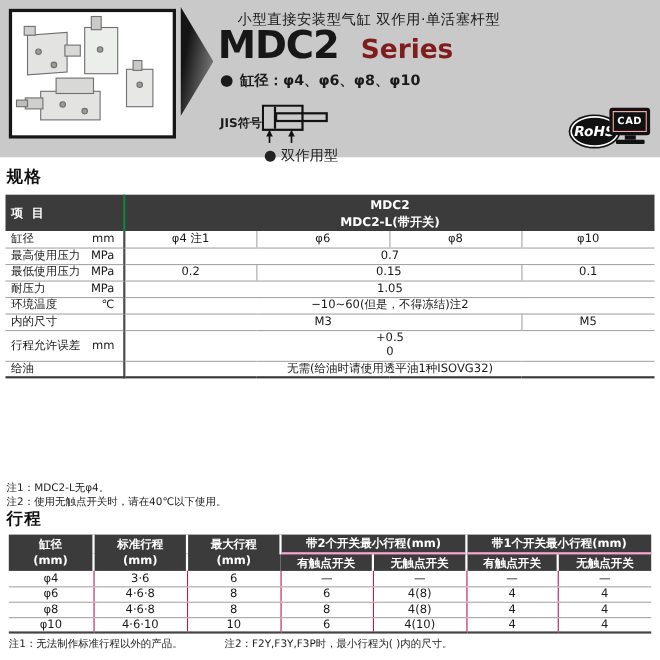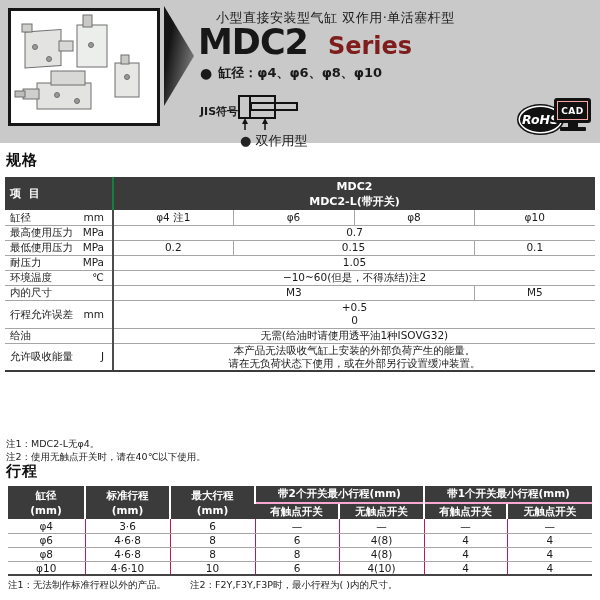--- a/index.html
+++ b/index.html
@@ -59,21 +59,21 @@
   .stroke { position:absolute; left:8px; top:486px; width:584px; font-size:10.5px; }
   .stroke thead th { background:#3b3b3b; color:#fff; font-weight:bold; font-size:10.5px; }
   .stroke thead .r1 th { height:17px; }
   .stroke thead .r2 th { height:16px; border-top:2px solid #f9a8d4; }
   .stroke thead th + th { border-left:2px solid #fff; }
   .stroke thead th.span2 div { line-height:15px; }
   .stroke tbody td { height:14px; text-align:center; border-bottom:1px solid #a6a6a6; border-left:1px solid #be185d; }
   .stroke tbody td:first-child { border-left:none; }
   .stroke tbody tr:last-child td { border-bottom:2px solid #444; }
 
-  .stroke-notes { position:absolute; left:8px; top:579px; font-size:9.5px; color:#222; display:flex; gap:24px; }
+  .stroke-notes { position:absolute; left:8px; top:579px; font-size:9.5px; color:#222; display:flex; gap:38px; }
 </style>
 </head>
 <body>
 
 <div class="page">
 
   <div class="band">
 
     <div class="photo-box">
       <svg width="146" height="112" viewBox="0 0 146 112">
@@ -230,32 +230,20 @@
         </td>
       </tr>
       <tr>
         <td class="label-cell">
             <div class="lc">
               <span>给油</span>
               <span></span>
             </div>
           </td>
         <td colspan="4">无需(给油时请使用透平油1种ISOVG32)</td>
-      </tr>
-      <tr class="twol">
-        <td class="label-cell">
-            <div class="lc">
-              <span>允许吸收能量</span>
-              <span>J</span>
-            </div>
-          </td>
-        <td colspan="4">
-          <div>本产品无法吸收气缸上安装的外部负荷产生的能量。</div>
-            <div>请在无负荷状态下使用，或在外部另行设置缓冲装置。</div>
-        </td>
       </tr>
     </tbody>
   </table>
 
   <div class="spec-notes">
     <div>注1：MDC2-L无φ4。</div>
     <div>注2：使用无触点开关时，请在40℃以下使用。</div>
   </div>
 
   <div class="sec-title" id="stroke-title">行程</div>

